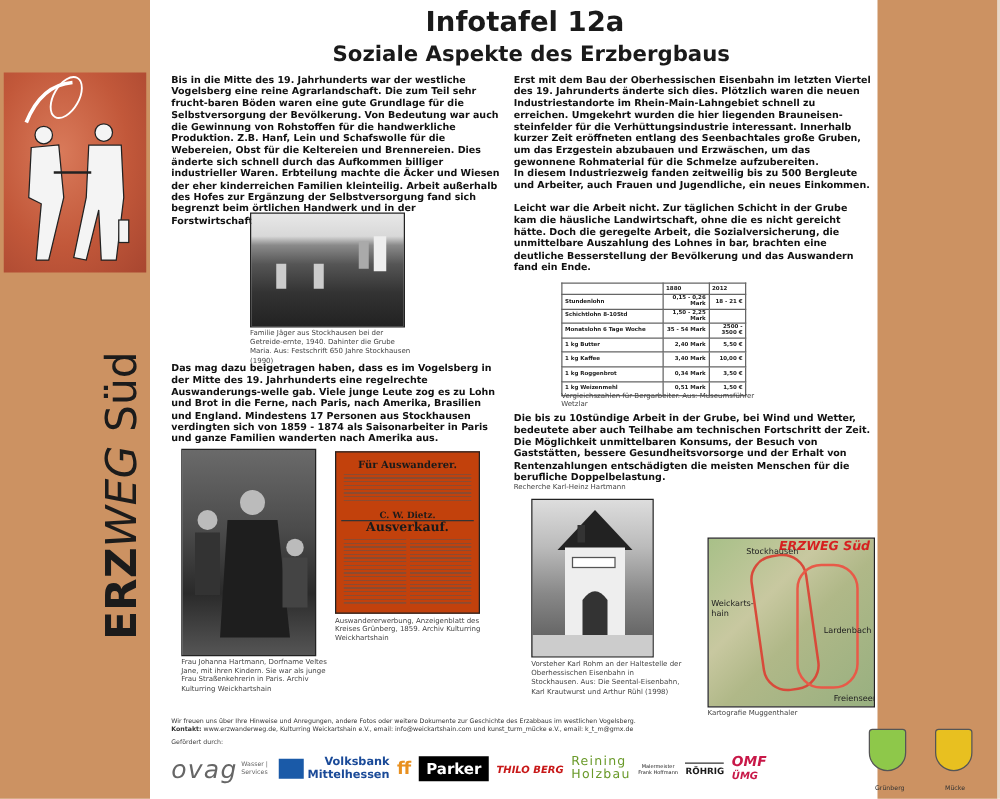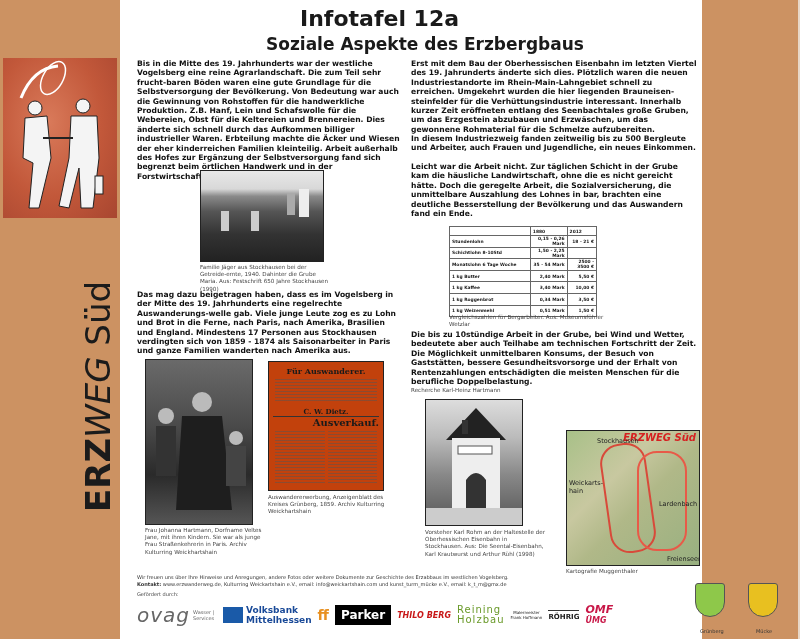--- a/index.html
+++ b/index.html
@@ -6,57 +6,57 @@
   body { width: 800px; height: 639px; overflow: hidden; background: #fff; font-family: "DejaVu Sans", sans-serif; position: relative; color: #1a1a1a; }
   .left-strip { position: absolute; left: 0; top: 0; width: 120px; height: 639px; background: #cc9262; }
   .right-strip { position: absolute; left: 702px; top: 0; width: 96px; height: 639px; background: #cc9262; }
   .right-edge { position: absolute; left: 798px; top: 0; width: 2px; height: 639px; background: #e8d8c8; }
   .miner-art { position: absolute; left: 3px; top: 58px; width: 114px; height: 160px; background: radial-gradient(ellipse at 40% 40%, #d97a5a 0%, #c2583a 55%, #a84630 100%); overflow: hidden; }
   .vert-title { position: absolute; left: 78px; top: 512px; transform: rotate(-90deg); transform-origin: 0 0; font-size: 34px; color: #1b1b1b; white-space: nowrap; font-family: "DejaVu Sans", sans-serif; letter-spacing: 0px; }
   .vert-title b { font-weight: bold; }
   .vert-title i { font-style: italic; font-weight: normal; }
   .vert-title span.s { font-weight: normal; }
 
-  .title { position: absolute; left: 300px; top: 6px; width: 240px; text-align: left; font-size: 22px; font-weight: bold; }
+  .title { position: absolute; left: 300px; top: 6px; width: 240px; text-align: center; font-size: 22px; font-weight: bold; }
   .subtitle { position: absolute; left: 240px; top: 34px; width: 370px; text-align: center; font-size: 17px; font-weight: bold; }
 
   .body-text { position: absolute; font-size: 7.6px; font-weight: bold; line-height: 9.4px; color: #111; }
   .caption { position: absolute; font-size: 5.6px; line-height: 7.2px; color: #444; }
 
   .photo { position: absolute; border: 1px solid #222; overflow: hidden; }
   .photo-harvest { left: 200px; top: 170px; width: 124px; height: 92px; background: linear-gradient(180deg, #e8e8e8 0%, #d8d8d8 20%, #8a8a8a 28%, #555 45%, #333 70%, #222 100%); }
   .photo-family { left: 145px; top: 359px; width: 108px; height: 166px; background: linear-gradient(180deg, #6a6a6a 0%, #4a4a4a 40%, #2a2a2a 70%, #555 100%); }
   .photo-ad { left: 268px; top: 361px; width: 116px; height: 130px; background: #c2410c; }
   .photo-station { left: 425px; top: 399px; width: 98px; height: 127px; background: linear-gradient(180deg, #ddd 0%, #bbb 30%, #888 60%, #555 100%); }
   .photo-map { left: 566px; top: 430px; width: 134px; height: 136px; background: linear-gradient(135deg, #a8c088 0%, #c8c8a0 35%, #b0b888 55%, #98b080 100%); border: 1px solid #222; }
 
   .ad-head { font-family: "DejaVu Serif", serif; font-weight: bold; font-size: 8px; text-align: center; margin-top: 4px; }
   .ad-lines { margin: 3px 6px; height: 24px; background: repeating-linear-gradient(180deg, #555 0px, #555 1px, transparent 1px, transparent 3px); opacity: .5; }
-  .ad-head2 { font-family: "DejaVu Serif", serif; font-weight: bold; font-size: 10px; text-align: right; border-top: 1px solid #333; margin: 0 4px; }
+  .ad-head2 { font-family: "DejaVu Serif", serif; font-weight: bold; font-size: 10px; text-align: center; border-top: 1px solid #333; margin: 0 4px; }
   .ad-cols { display: flex; gap: 3px; margin: 3px 6px; height: 52px; }
   .ad-cols div { flex: 1; background: repeating-linear-gradient(180deg, #555 0px, #555 1px, transparent 1px, transparent 3px); opacity: .5; }
 
   table.wages { position: absolute; left: 449px; top: 226px; width: 148px; border-collapse: collapse; font-size: 4.4px; font-weight: bold; }
   table.wages td, table.wages th { border: 1px solid #666; padding: 0 2px; height: 11.6px; }
   table.wages th { text-align: left; font-weight: bold; height: 9px; }
   table.wages td.num { text-align: right; }
 
   .map-title { position: absolute; right: 3px; top: 1px; color: #d62020; font-weight: bold; font-size: 10px; font-style: italic; }
   .map-label { position: absolute; font-size: 6.5px; color: #222; }
   .map-route { position: absolute; border: 2px solid #d84a3a; border-radius: 20px; }
 
   .footer-note { position: absolute; left: 137px; top: 574px; font-size: 5px; color: #333; line-height: 6.5px; }
   .footer-note b { font-weight: bold; }
   .supported { position: absolute; left: 137px; top: 591px; font-size: 5px; color: #444; }
   .logos { position: absolute; left: 137px; top: 600px; height: 30px; display: flex; align-items: center; gap: 6px; }
   .logo { font-size: 10px; display: flex; align-items: center; }
   .logo-ovag { font-size: 20px; font-style: italic; color: #666; letter-spacing: 1px; }
   .logo-ovag-sub { font-size: 5px; color: #666; margin-left: 3px; line-height: 6px; }
   .logo-vb-mark { width: 20px; height: 16px; background: #1a5aa8; margin-right: 3px; }
-  .logo-vb { font-size: 9px; font-weight: bold; color: #1a4a98; line-height: 10px; }
+  .logo-vb { font-size: 9px; font-weight: bold; color: #1a4a98; line-height: 10px; text-align: right; }
   .logo-ff { font-size: 14px; color: #e89020; font-weight: bold; }
   .logo-parker { background: #000; color: #fff; font-weight: bold; font-size: 12px; padding: 3px 6px; }
   .logo-thilo { color: #c81818; font-weight: bold; font-style: italic; font-size: 8px; }
   .logo-reining { color: #6a9a2a; font-size: 10px; line-height: 10px; letter-spacing: 1px; }
   .logo-maler { font-size: 4px; text-align: center; width: 32px; line-height: 5px; }
   .logo-rohrig { font-size: 7px; font-weight: bold; border-top: 1px solid #333; padding-top: 2px; }
   .logo-omf { color: #c81848; font-size: 11px; font-weight: bold; font-style: italic; line-height: 10px; }
 
   .coat { position: absolute; width: 30px; height: 34px; border-radius: 3px 3px 15px 15px; border: 1px solid #555; }
   .coat-grunberg { left: 695px; top: 583px; background: #8ec84a; }

